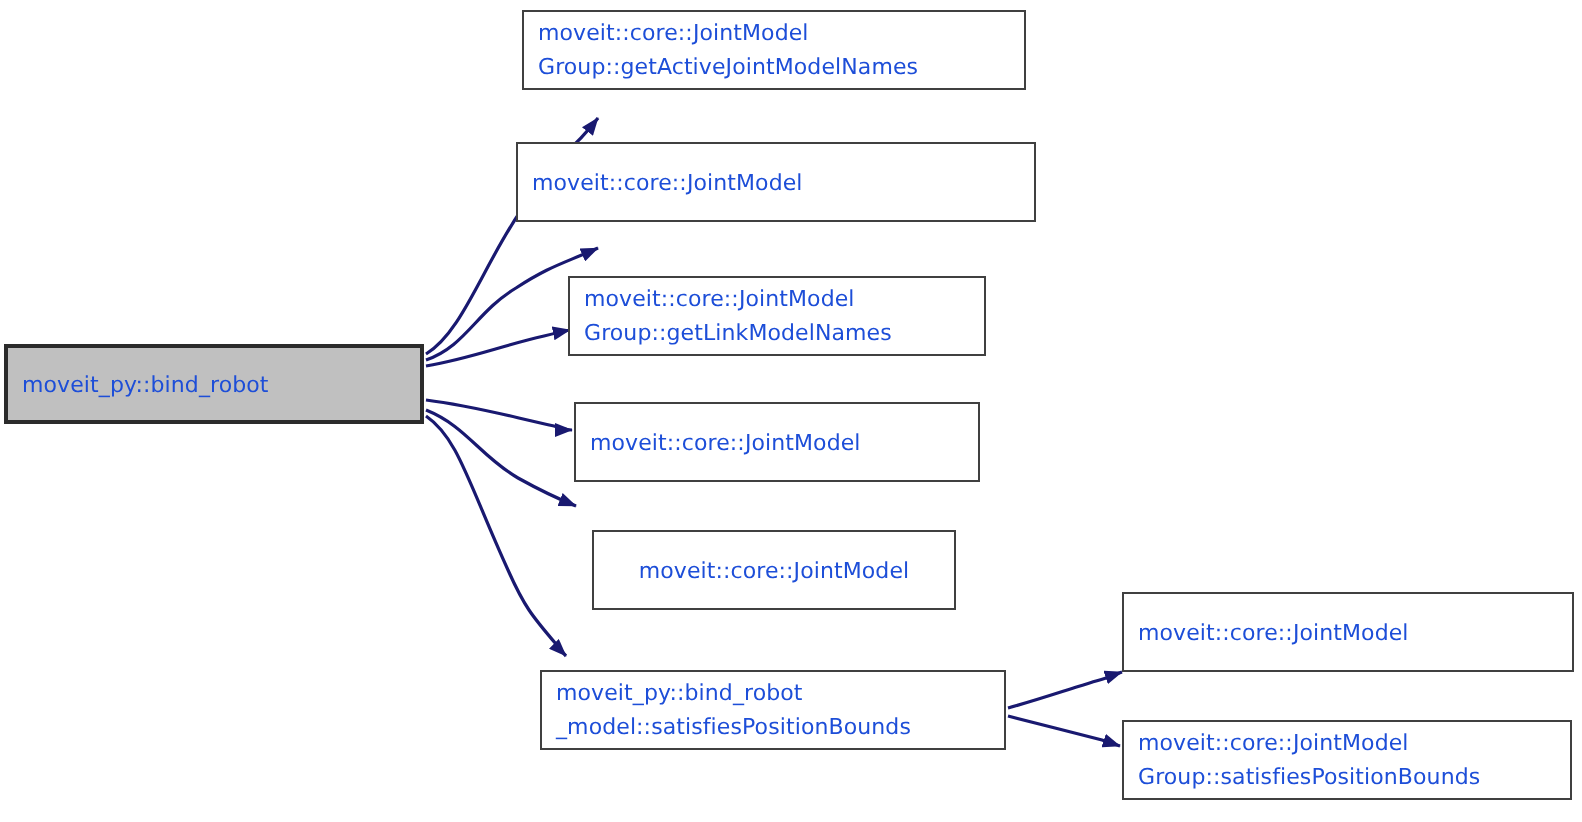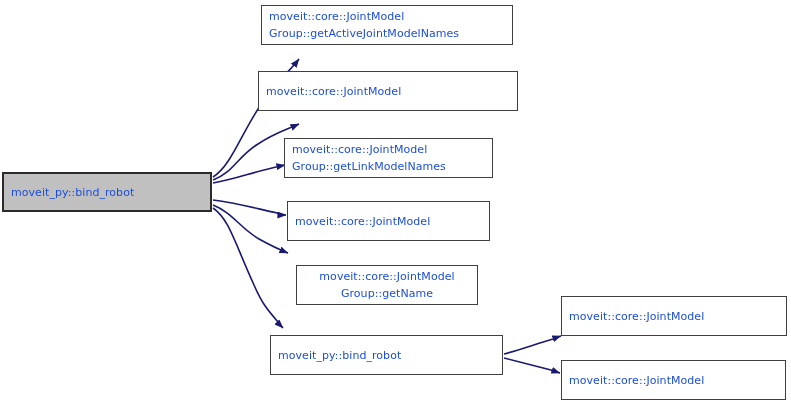--- a/index.html
+++ b/index.html
@@ -88,28 +88,29 @@
     <span class="line">moveit::core::JointModel</span>
     <span class="line">Group::getLinkModelNames</span>
   </div>
 
   <div class="node" style="left: 287px; top: 201px; width: 203px; height: 40px; background: rgb(255, 255, 255); border-color: rgb(64, 64, 64);">
     <span class="line">moveit::core::JointModel</span>
   </div>
 
   <div class="node centered" style="left: 296px; top: 265px; width: 182px; height: 40px; background: rgb(255, 255, 255); border-color: rgb(64, 64, 64);">
     <span class="line">moveit::core::JointModel</span>
-    <span class="line">Group::getName</span>
   </div>
 
   <div class="node" style="left: 270px; top: 335px; width: 233px; height: 40px; background: rgb(255, 255, 255); border-color: rgb(64, 64, 64);">
     <span class="line">moveit_py::bind_robot</span>
+    <span class="line">_model::satisfiesPositionBounds</span>
   </div>
 
   <div class="node" style="left: 561px; top: 296px; width: 226px; height: 40px; background: rgb(255, 255, 255); border-color: rgb(64, 64, 64);">
     <span class="line">moveit::core::JointModel</span>
   </div>
 
   <div class="node" style="left: 561px; top: 360px; width: 225px; height: 40px; background: rgb(255, 255, 255); border-color: rgb(64, 64, 64);">
     <span class="line">moveit::core::JointModel</span>
+    <span class="line">Group::satisfiesPositionBounds</span>
   </div>
 
 </div>
 
 </body></html>

